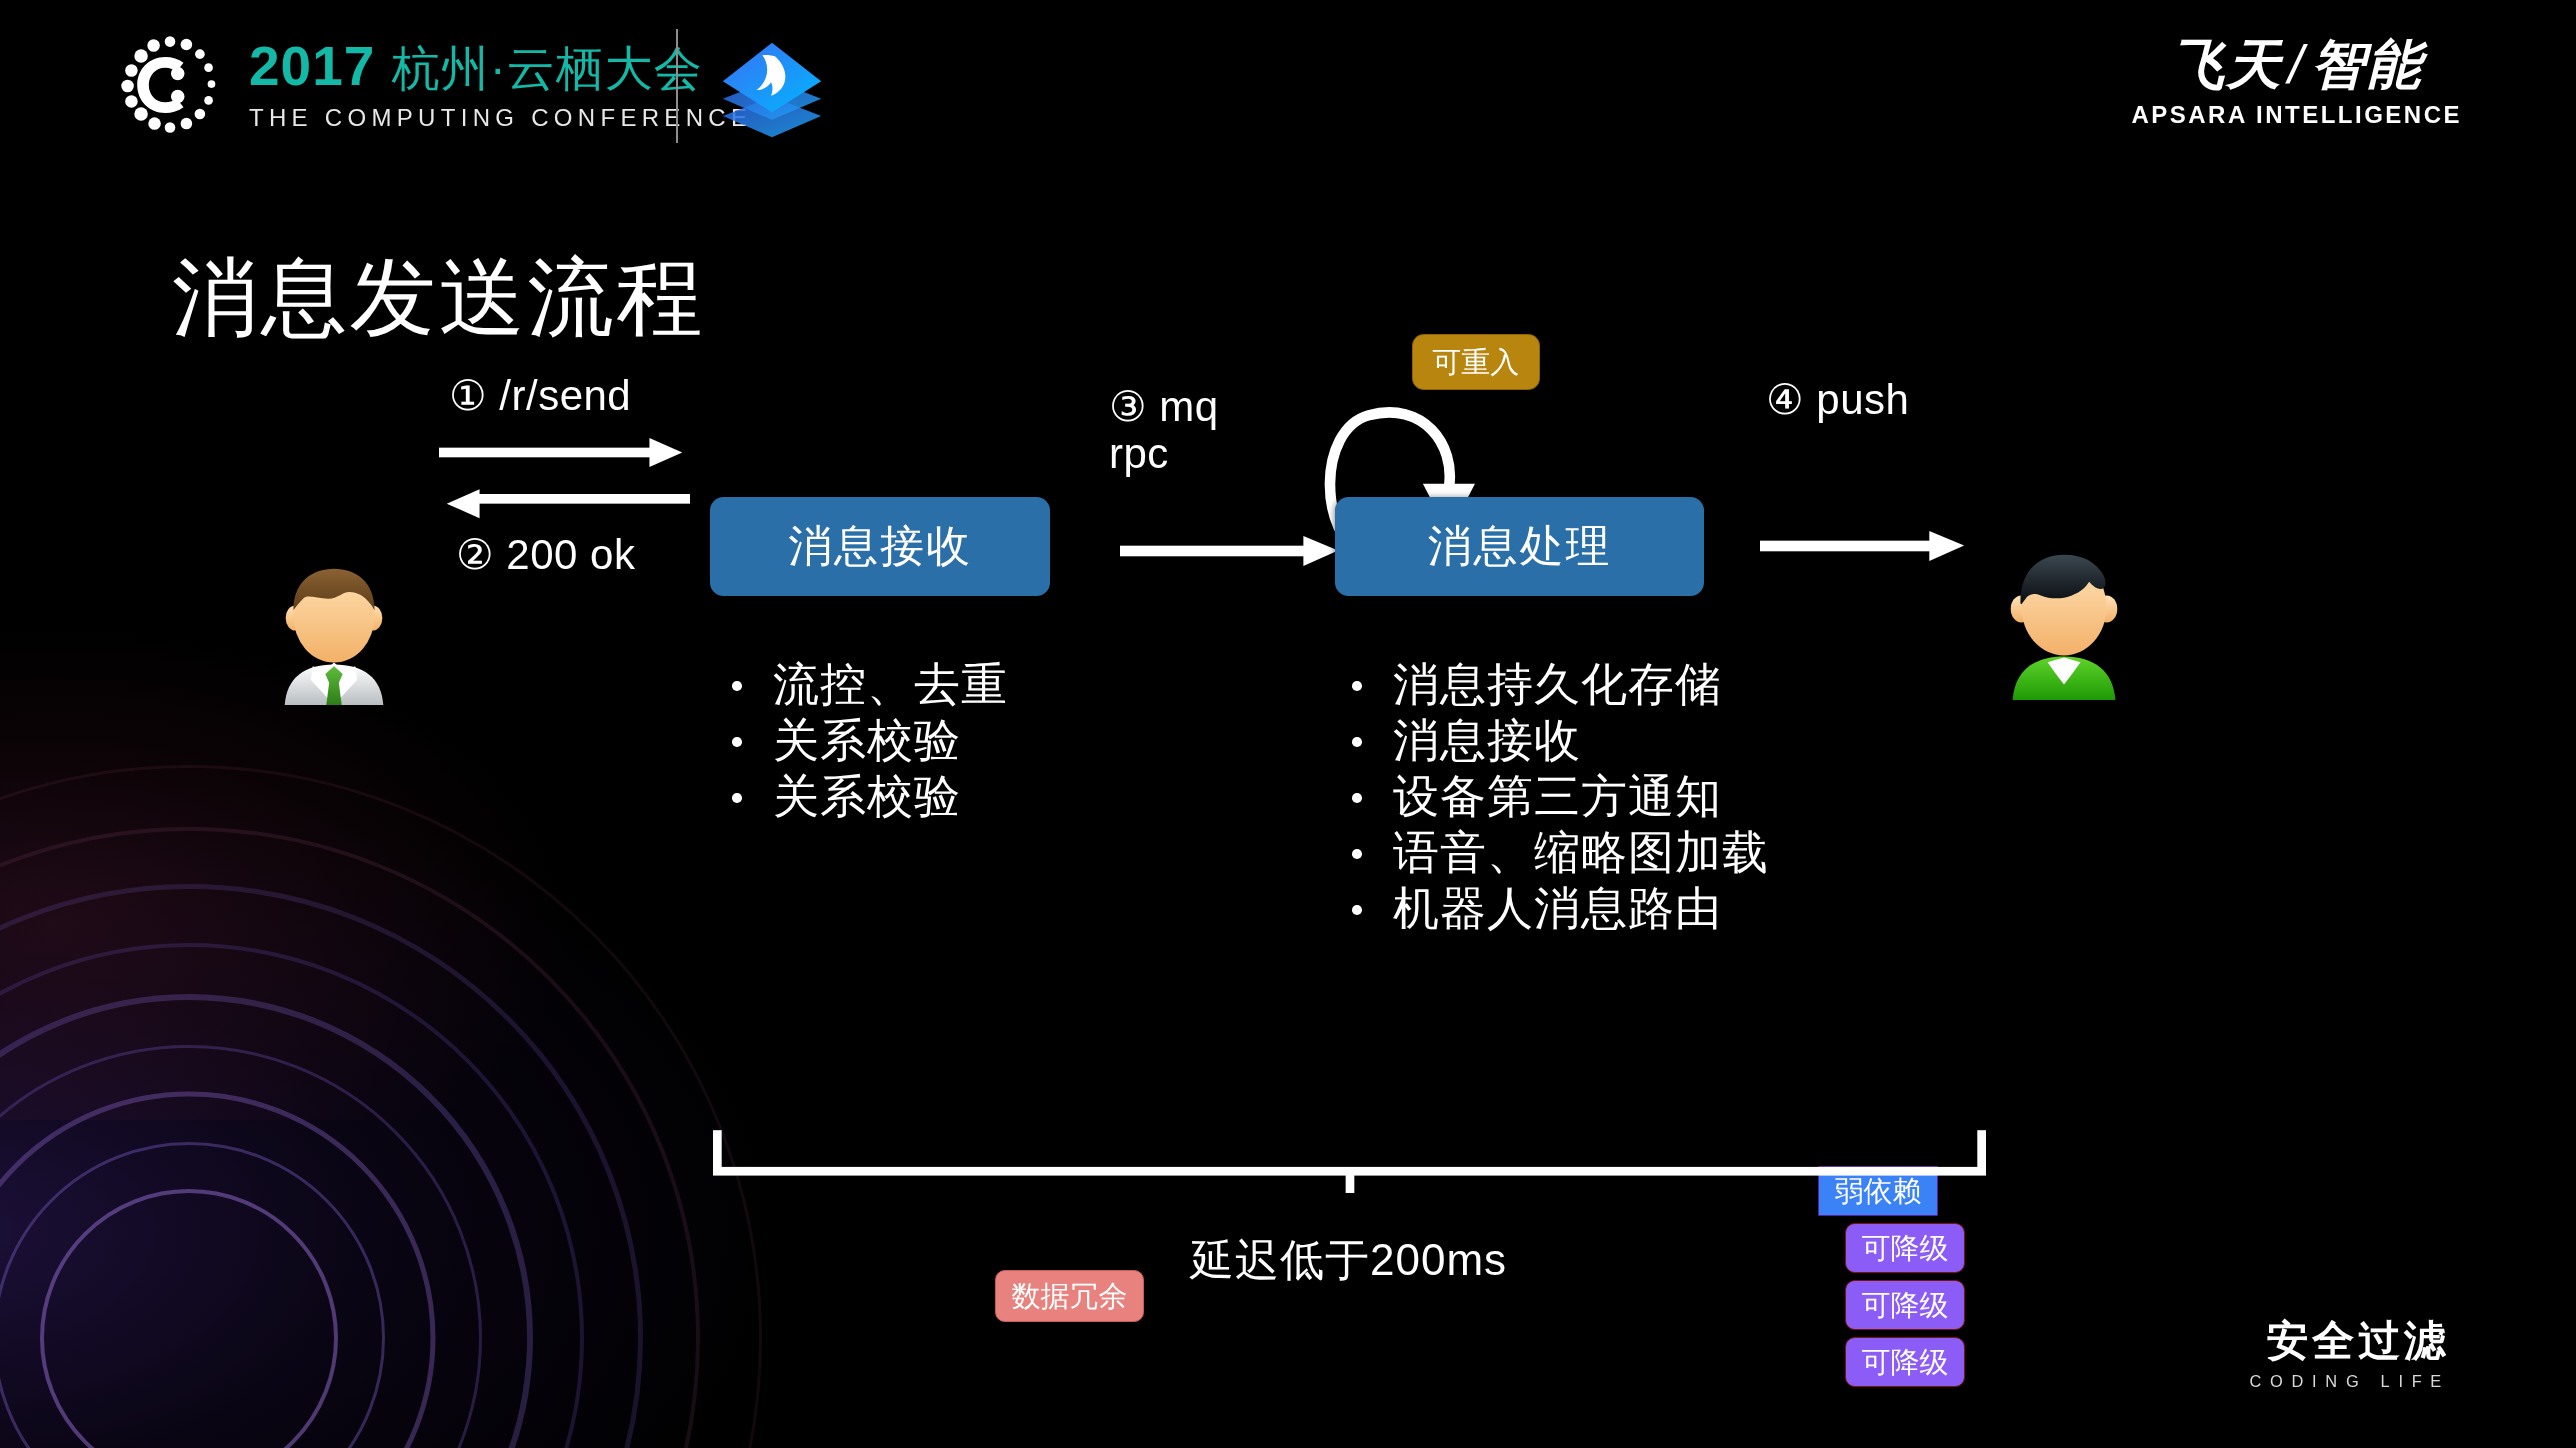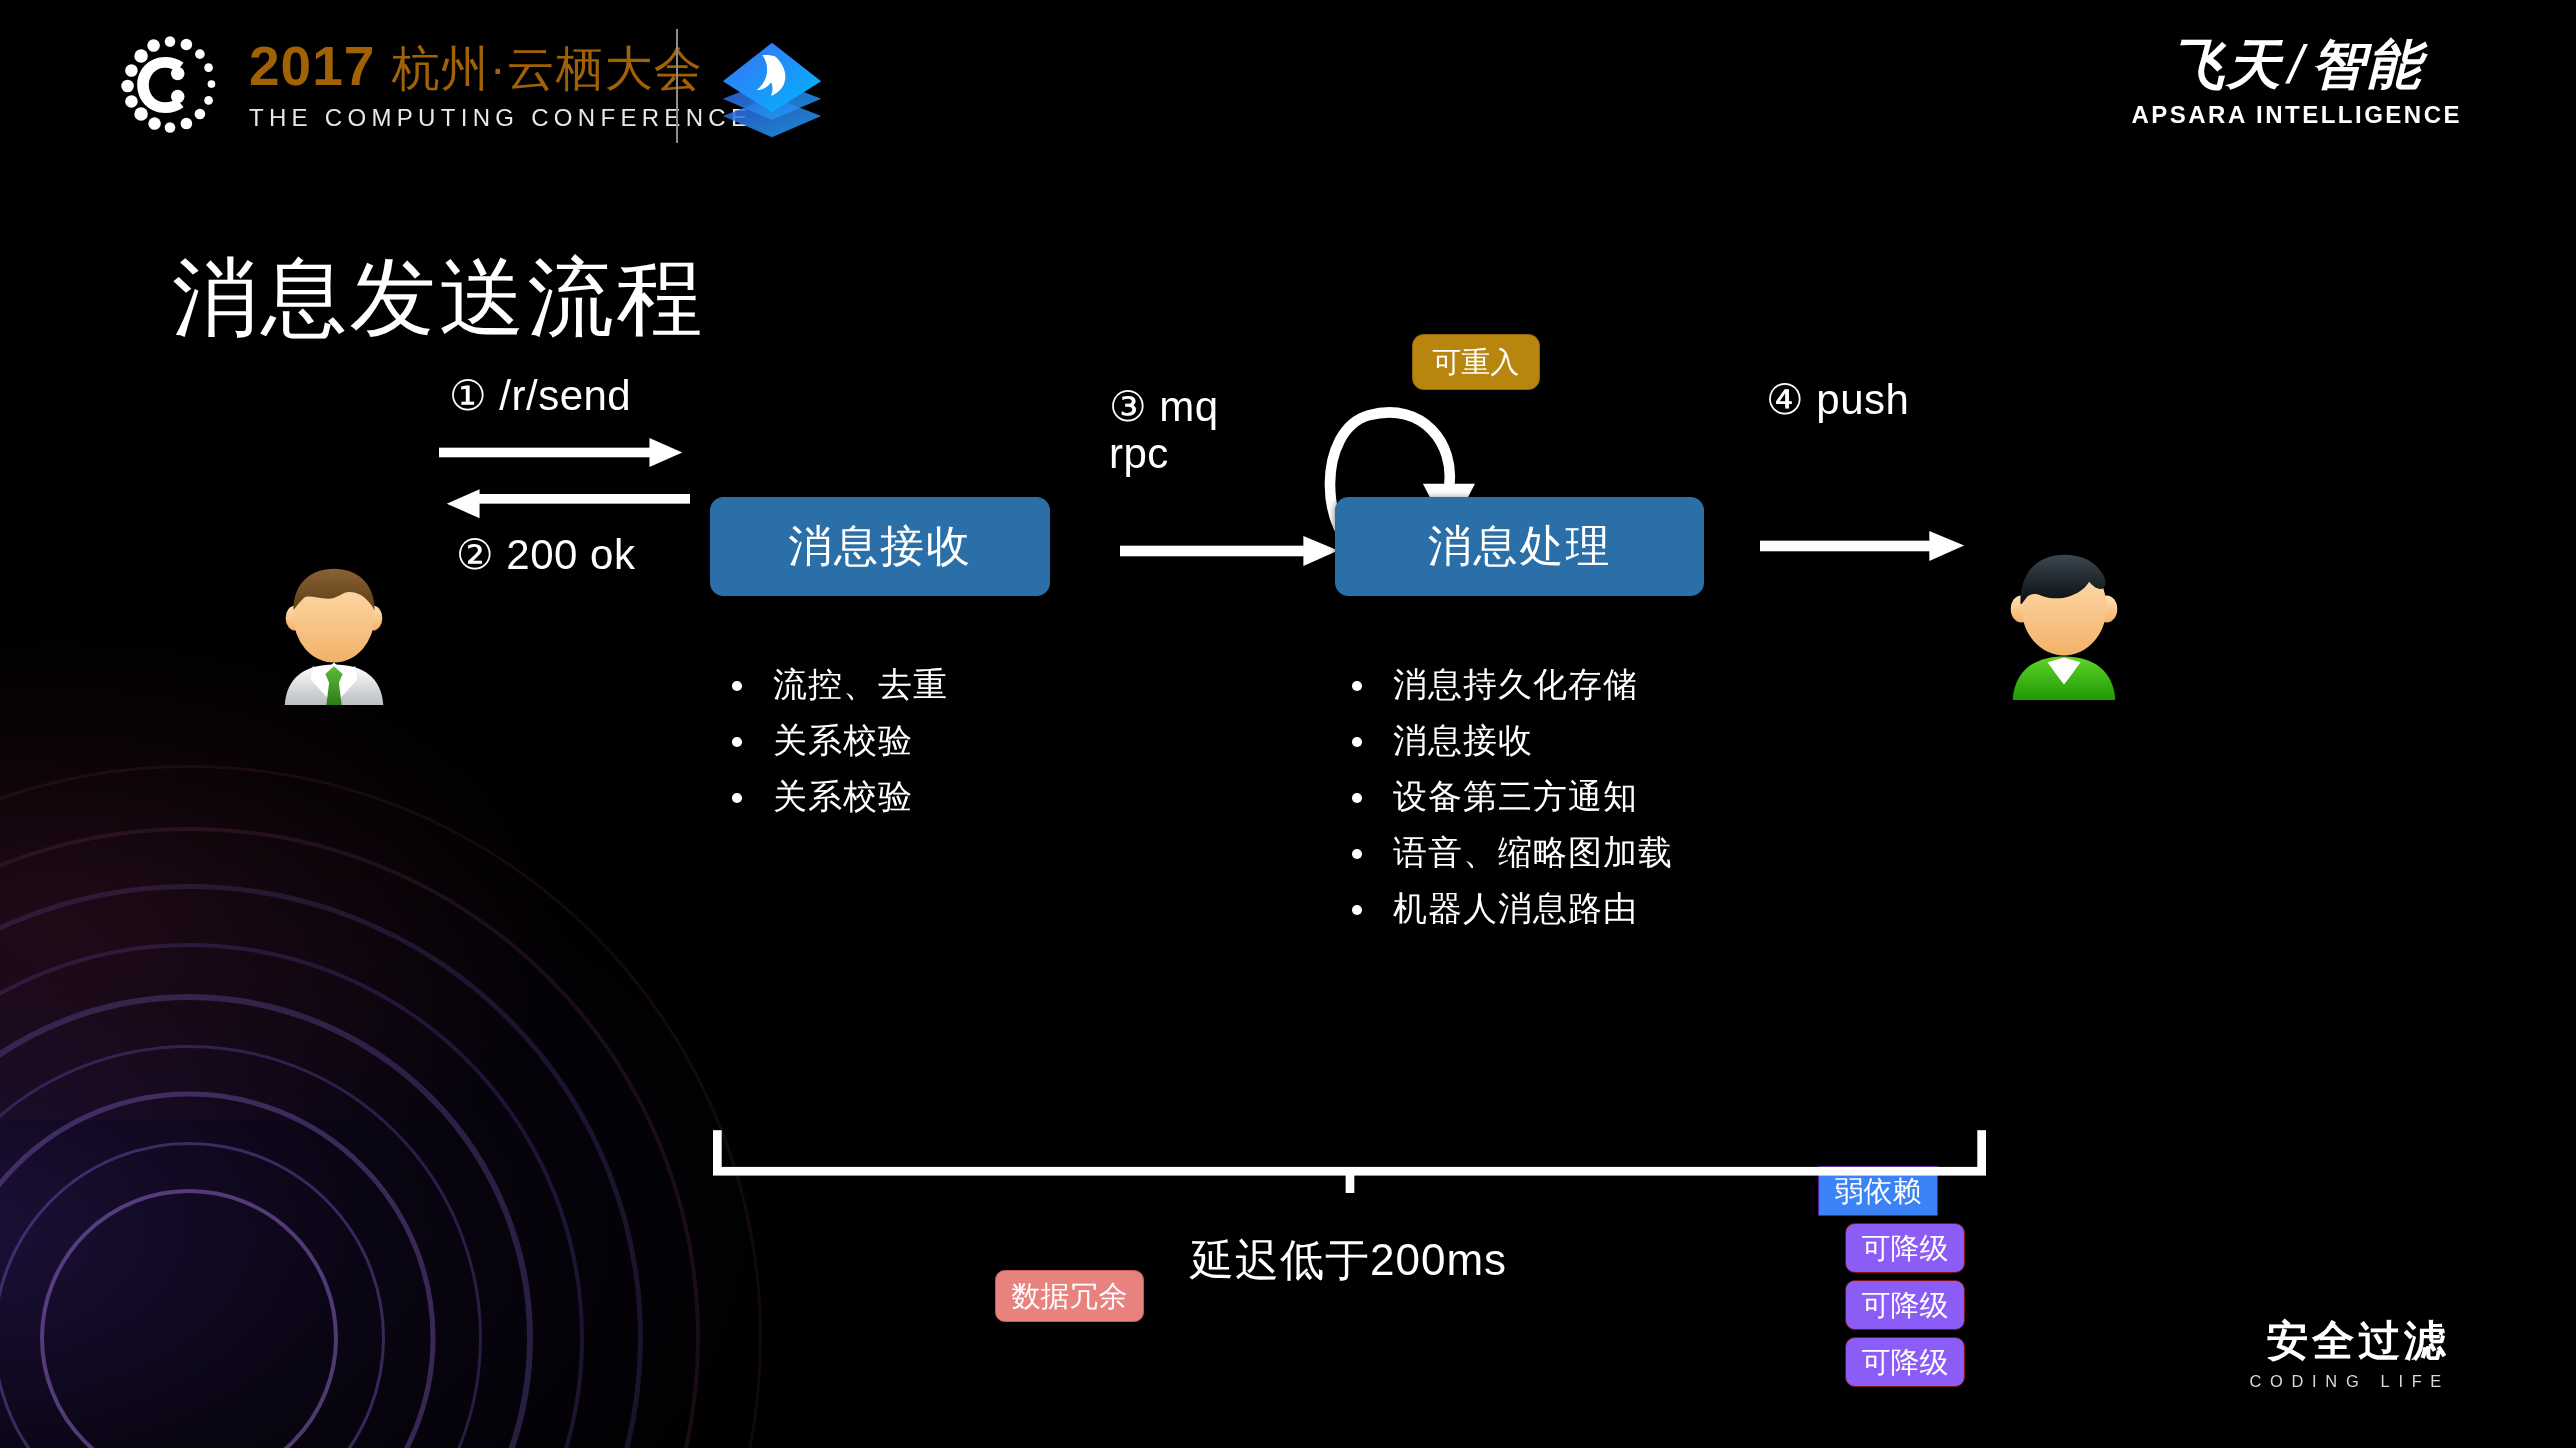--- a/index.html
+++ b/index.html
@@ -25,21 +25,21 @@
     position:absolute;left:-290px;top:618px;width:869px;height:502px;
     background:radial-gradient(ellipse at 40% 60%, rgba(120,35,60,.22) 0%, rgba(0,0,0,0) 70%);
     pointer-events:none;
   }
 
   
   .hdr{position:absolute;left:0;top:0;width:100%;height:174px;}
   .logo-left{position:absolute;left:116px;top:31px;display:flex;align-items:center;}
   .logo-dots{width:108px;height:108px;position:relative;flex:0 0 auto;}
   .logo-text{margin-left:25px;}
-  .logo-y1{font-size:55px;font-weight:bold;letter-spacing:1px;line-height:1.05;color:#a16207;white-space:nowrap;}
+  .logo-y1{font-size:55px;font-weight:bold;letter-spacing:1px;line-height:1.05;color:#14b8a6;white-space:nowrap;}
   .logo-y1 .cn{font-weight:normal;font-size:48px;}
   .logo-y2{font-size:24px;letter-spacing:5.3px;color:#e8e8e8;margin-top:7.7px;font-weight:300;white-space:nowrap;}
   .hdr-div{position:absolute;left:676px;top:29px;width:1.9px;height:114px;background:#8d8d8d;}
   .ding-logo{position:absolute;left:715px;top:37px;width:114px;height:106px;}
 
   .logo-right{position:absolute;right:114px;top:37px;text-align:center;}
   .fz-cn{font-size:54px;font-weight:bold;line-height:1;letter-spacing:1.9px;color:#fff;white-space:nowrap;font-style:italic;}
   .fz-cn .sl{color:#fff;font-weight:300;padding:0 5.8px;}
   .fz-en{margin-top:9.7px;font-size:24px;letter-spacing:2.5px;color:#fff;white-space:nowrap;font-weight:bold;}
 
@@ -64,21 +64,21 @@
     position:absolute;display:inline-flex;align-items:center;justify-content:center;
     border-radius:9.7px;color:#fff;font-size:29px;line-height:1;white-space:nowrap;
   }
   .badge-gold{background:#B8860F;border:1.9px solid #8e6508;padding:12.6px 19.3px;border-radius:11.6px;}
   .badge-pink{background:#E8827E;border:1.9px solid #c85b57;padding:10.6px 15.5px;border-radius:9.7px;}
   .badge-purple{background:#3b82f6;border:1.9px solid #5422a3;padding:9.7px 15.5px;border-radius:1px;}
   .badge-red{background:#8b5cf6;border:1.9px solid #7d1111;padding:9.7px 15.5px;border-radius:9.7px;margin-left:27px;}
 
   ul.blist{position:absolute;margin:0;padding:0;list-style:none;}
   ul.blist li{
-    position:relative;padding-left:58px;font-size:34px;line-height:56px;color:#fff;
+    position:relative;padding-left:58px;font-size:46px;line-height:56px;color:#fff;
     white-space:nowrap;letter-spacing:1px;
   }
   ul.blist li::before{
     content:"";position:absolute;left:17.4px;top:25px;width:9.7px;height:9.7px;border-radius:50%;background:#fff;
   }
 
   .bracket{position:absolute;}
   .latency-text{position:absolute;font-size:44px;color:#fff;white-space:nowrap;letter-spacing:1px;}
 
   

